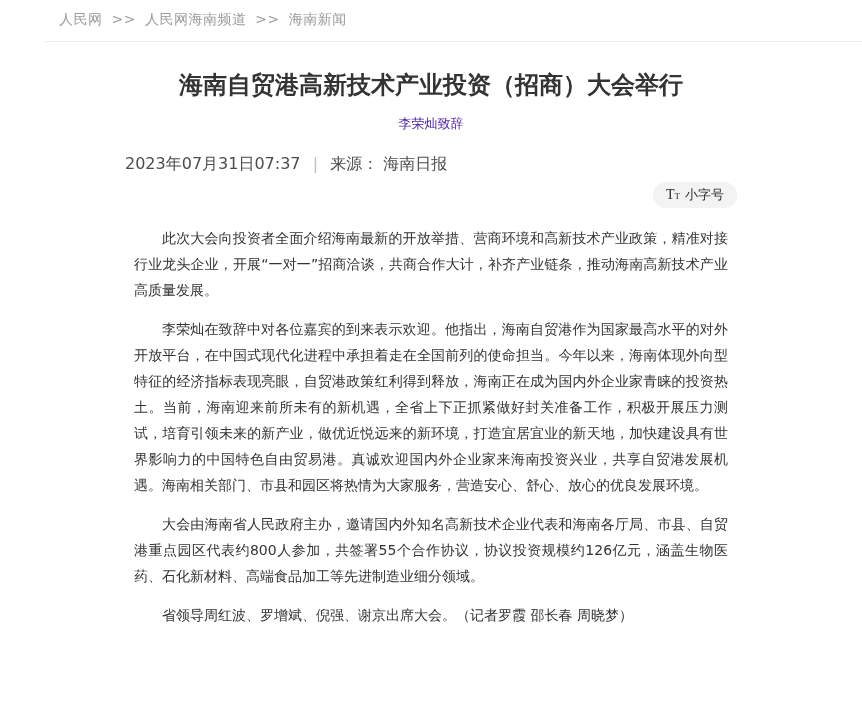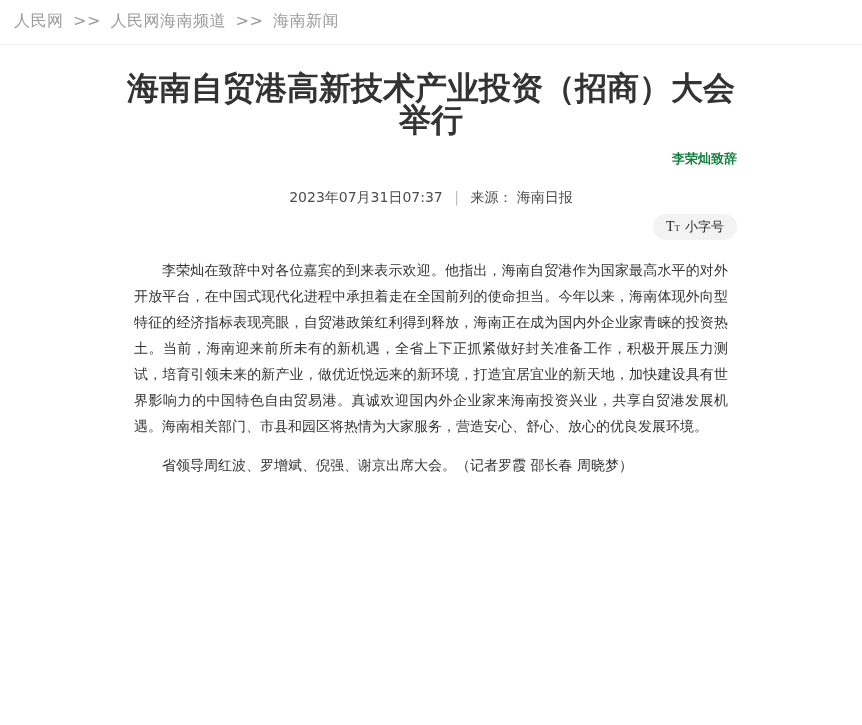--- a/index.html
+++ b/index.html
@@ -7,57 +7,56 @@
     margin: 0;
     padding: 0;
     background: #ffffff;
     width: 862px;
     height: 725px;
     overflow: hidden;
     font-family: "DejaVu Sans", "Liberation Sans", sans-serif;
   }
   .breadcrumb {
     padding: 11px 14px 12px;
-    font-size: 16px;
+    font-size: 14px;
     color: #9b9b9b;
     border-bottom: 1px solid #ececec;
     letter-spacing: 0.5px;
+    margin-left: 45px;
   }
   .breadcrumb .crumb {
     color: #9b9b9b;
     cursor: pointer;
     text-decoration: none;
   }
   .breadcrumb .crumb-sep {
     color: #9b9b9b;
     margin: 0 4px;
   }
   .article-wrap {
     width: 612px;
     margin: 0 auto;
   }
   .article-title {
     margin: 27px 0 0;
     text-align: center;
-    font-size: 32px;
+    font-size: 24px;
     line-height: 32px;
     font-weight: 700;
     color: #333333;
   }
   .article-subtitle {
     margin-top: 14px;
-    text-align: right;
+    text-align: center;
     font-size: 13px;
-    color: #15803d;
-    font-weight: bold;
+    color: #4c1d95;
   }
   .article-meta {
     margin-top: 21px;
-    text-align: center;
-    font-size: 14px;
+    font-size: 16px;
     color: #4c4c4c;
   }
   .article-meta .meta-sep {
     color: #c0c0c0;
     margin: 0 7px;
   }
   .article-meta .source-name {
     color: #4c4c4c;
     cursor: pointer;
     text-decoration: none;
@@ -133,17 +132,19 @@
     <span class="font-size-pill">
       <span class="t-icon">
           <span class="t-big">T</span>
           <span class="t-small">T</span>
         </span>
       <span>小字号</span>
     </span>
   </div>
 
   <div class="article-body">
+    <p>此次大会向投资者全面介绍海南最新的开放举措、营商环境和高新技术产业政策，精准对接行业龙头企业，开展“一对一”招商洽谈，共商合作大计，补齐产业链条，推动海南高新技术产业高质量发展。</p>
     <p>李荣灿在致辞中对各位嘉宾的到来表示欢迎。他指出，海南自贸港作为国家最高水平的对外开放平台，在中国式现代化进程中承担着走在全国前列的使命担当。今年以来，海南体现外向型特征的经济指标表现亮眼，自贸港政策红利得到释放，海南正在成为国内外企业家青睐的投资热土。当前，海南迎来前所未有的新机遇，全省上下正抓紧做好封关准备工作，积极开展压力测试，培育引领未来的新产业，做优近悦远来的新环境，打造宜居宜业的新天地，加快建设具有世界影响力的中国特色自由贸易港。真诚欢迎国内外企业家来海南投资兴业，共享自贸港发展机遇。海南相关部门、市县和园区将热情为大家服务，营造安心、舒心、放心的优良发展环境。</p>
+    <p>大会由海南省人民政府主办，邀请国内外知名高新技术企业代表和海南各厅局、市县、自贸港重点园区代表约800人参加，共签署55个合作协议，协议投资规模约126亿元，涵盖生物医药、石化新材料、高端食品加工等先进制造业细分领域。</p>
     <p>省领导周红波、罗增斌、倪强、谢京出席大会。（记者罗霞 邵长春 周晓梦）</p>
   </div>
 
 </div>
 
 </body></html>

